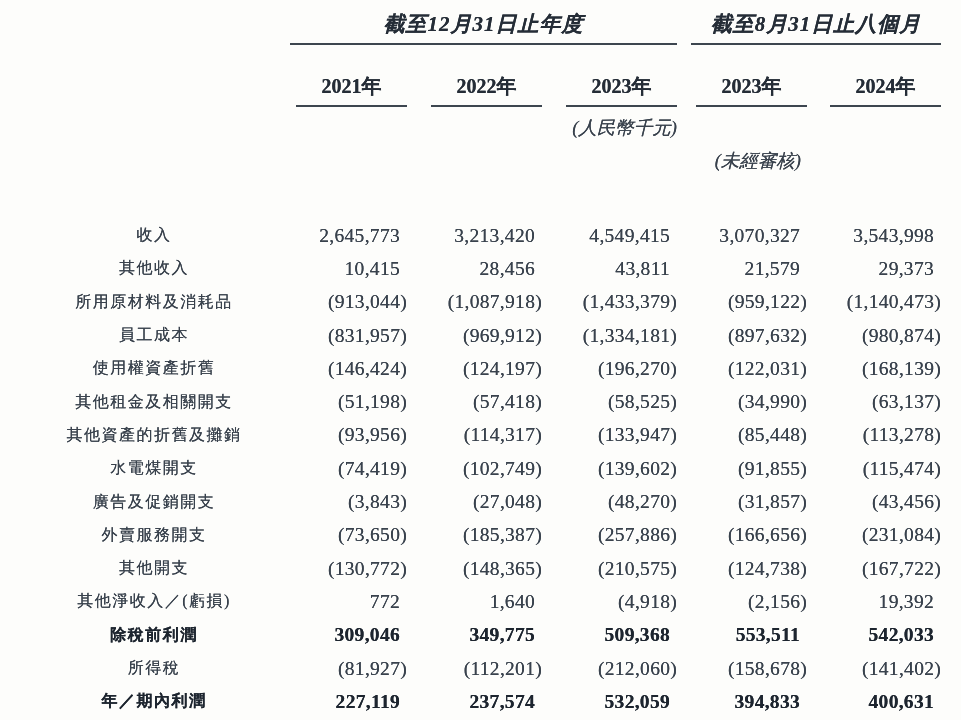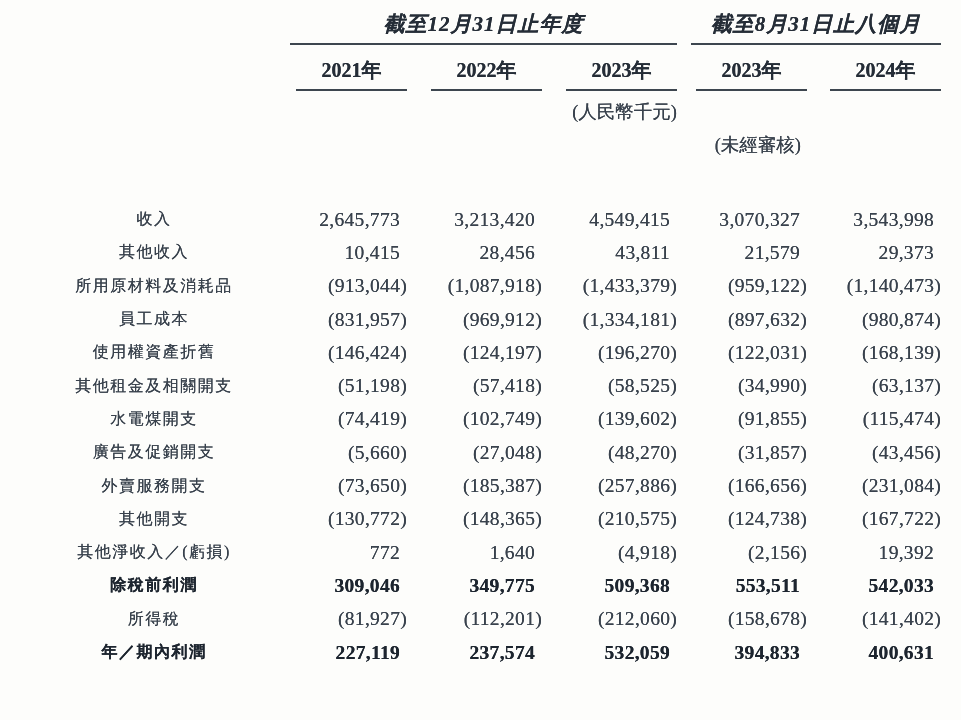--- a/index.html
+++ b/index.html
@@ -33,25 +33,26 @@
     font-style: italic;
   }
   .year-cell .yr {
     width: 111px;
     margin-left: auto;
     text-align: center;
     font-weight: bold;
     font-size: 20px;
     color: #252d37;
     border-bottom: 2px solid #3d464f;
-    padding: 12px 0 5px 0;
+    padding: 28px 0 5px 0;
     white-space: nowrap;
   }
   .note-cell {
     text-align: right;
+    font-style: italic;
     font-size: 18.5px;
     color: #39424d;
     padding-top: 8px;
     white-space: nowrap;
   }
   .note-cell.unaudited { padding-right: 6px; }
   tr.spacer-row td { height: 46px; }
 
   
   tbody.rows td {
@@ -178,31 +179,40 @@
       <tr>
         <td class="label-cell">其他租金及相關開支</td>
         <td class="num">(51,198)</td>
         <td class="num">(57,418)</td>
         <td class="num">(58,525)</td>
         <td></td>
         <td class="num">(34,990)</td>
         <td class="num">(63,137)</td>
       </tr>
       <tr>
+        <td class="label-cell">其他資產的折舊及攤銷</td>
+        <td class="num">(93,956)</td>
+        <td class="num">(114,317)</td>
+        <td class="num">(133,947)</td>
+        <td></td>
+        <td class="num">(85,448)</td>
+        <td class="num">(113,278)</td>
+      </tr>
+      <tr>
         <td class="label-cell">水電煤開支</td>
         <td class="num">(74,419)</td>
         <td class="num">(102,749)</td>
         <td class="num">(139,602)</td>
         <td></td>
         <td class="num">(91,855)</td>
         <td class="num">(115,474)</td>
       </tr>
       <tr>
         <td class="label-cell">廣告及促銷開支</td>
-        <td class="num">(5,660)</td>
+        <td class="num">(3,843)</td>
         <td class="num">(27,048)</td>
         <td class="num">(48,270)</td>
         <td></td>
         <td class="num">(31,857)</td>
         <td class="num">(43,456)</td>
       </tr>
       <tr>
         <td class="label-cell">外賣服務開支</td>
         <td class="num">(73,650)</td>
         <td class="num">(185,387)</td>

